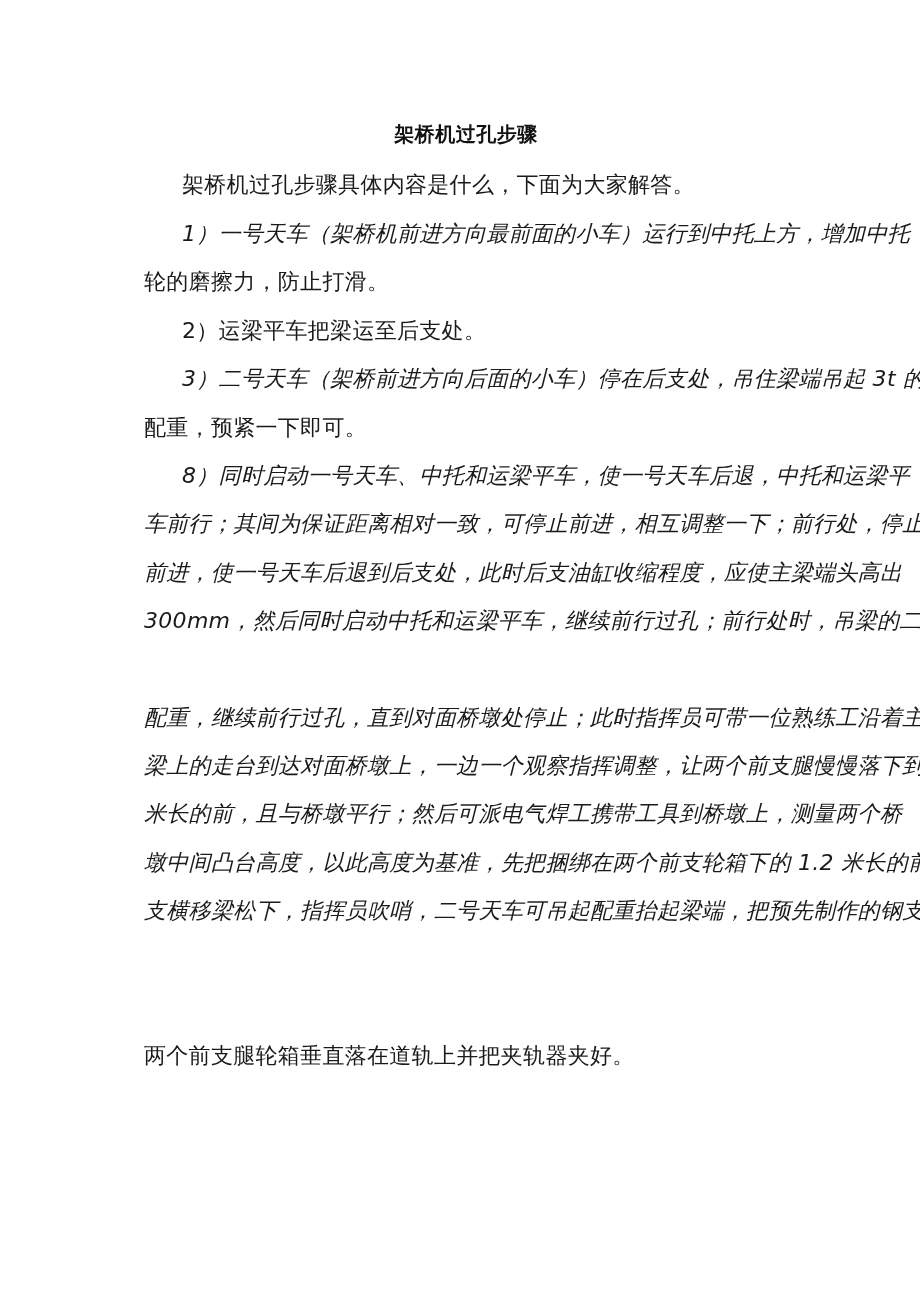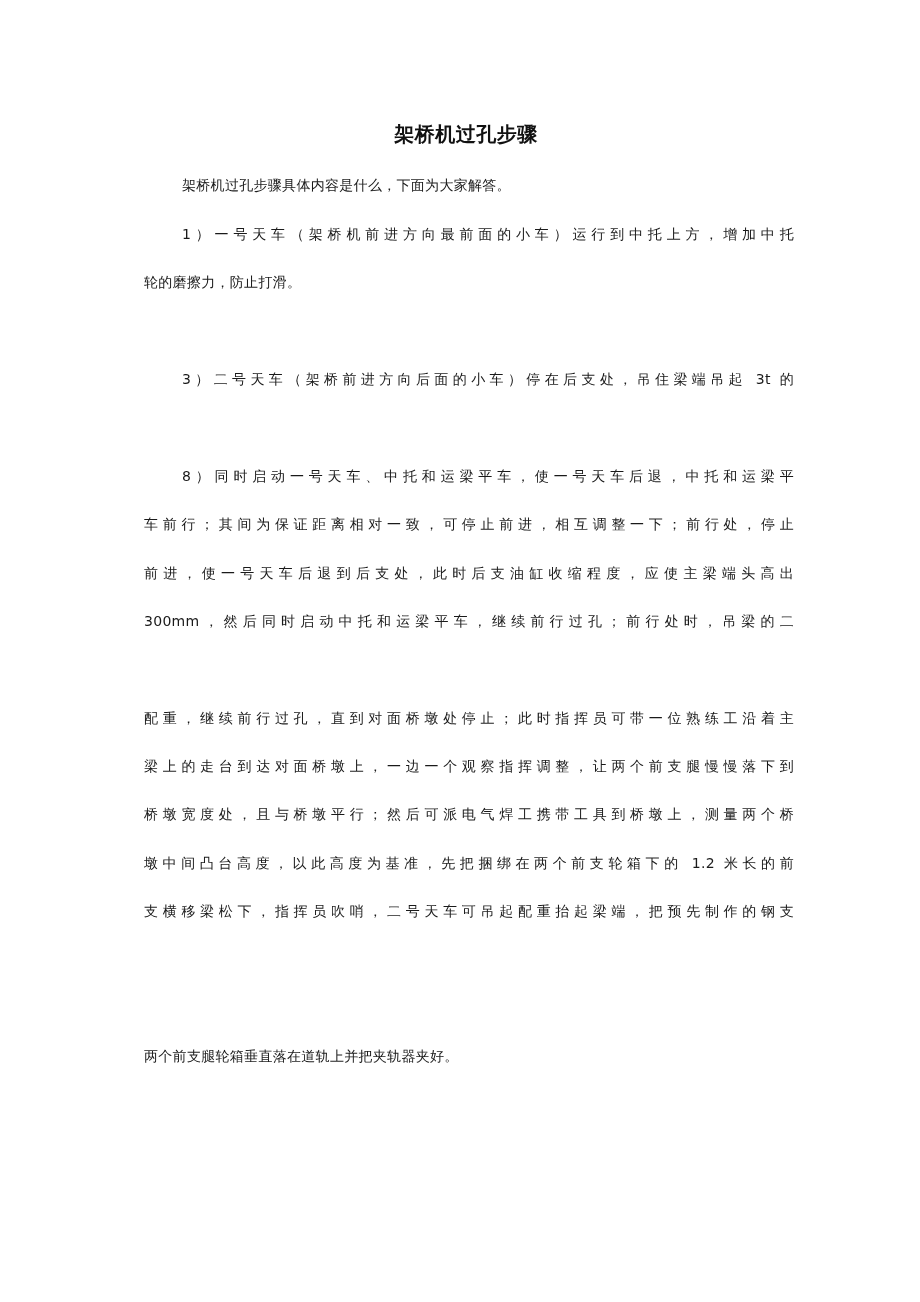--- a/index.html
+++ b/index.html
@@ -1,42 +1,44 @@
 <!DOCTYPE html>
 <html><head>
 <meta charset="utf-8">
 <style>
   html, body { margin: 0; padding: 0; background: #ffffff; }
   body { width: 920px; height: 1302px; position: relative; overflow: hidden;
          font-family: "DejaVu Sans", "Liberation Sans", sans-serif; color: #1a1a1a; }
   .page { position: absolute; left: 6px; top: 0; width: 920px; height: 1034px; }
   .title { position: absolute; left: 0; width: 920px; top: 121px; text-align: center;
            font-size: 20px; font-weight: bold; letter-spacing: 0.5px; color: #111; }
-  .line { position: absolute; left: 138px; width: 650px; font-size: 14px; white-space: nowrap;
+  .line { position: absolute; left: 138px; width: 650px; font-size: 22px; white-space: nowrap;
           letter-spacing: 0.3px; line-height: 24px; }
   .indent { left: 176px; width: 612px; }
-  .line.justify { text-align: justify; text-align-last: justify; }
+  .line.justify { text-align: justify; text-align-last: justify; font-style: italic; }
 </style>
 </head>
 <body>
 
 <div class="page">
   <div class="title">架桥机过孔步骤</div>
 
   <div class="line indent" style="top:173px">架桥机过孔步骤具体内容是什么，下面为大家解答。</div>
 
   <div class="line indent justify" style="top:222px">1）一号天车（架桥机前进方向最前面的小车）运行到中托上方，增加中托</div>
   <div class="line" style="top:270px">轮的磨擦力，防止打滑。</div>
 
+  <div class="line indent" style="top:319px">2）运梁平车把梁运至后支处。</div>
 
   <div class="line indent justify" style="top:367px">3）二号天车（架桥前进方向后面的小车）停在后支处，吊住梁端吊起 3t 的</div>
+  <div class="line" style="top:416px">配重，预紧一下即可。</div>
 
   <div class="line indent justify" style="top:464px">8）同时启动一号天车、中托和运梁平车，使一号天车后退，中托和运梁平</div>
   <div class="line justify" style="top:561px">前进，使一号天车后退到后支处，此时后支油缸收缩程度，应使主梁端头高出</div>
   <div class="line justify" style="top:512px">车前行；其间为保证距离相对一致，可停止前进，相互调整一下；前行处，停止</div>
   <div class="line justify" style="top:609px">300mm，然后同时启动中托和运梁平车，继续前行过孔；前行处时，吊梁的二</div>
   <div class="line justify" style="top:706px">配重，继续前行过孔，直到对面桥墩处停止；此时指挥员可带一位熟练工沿着主</div>
   <div class="line justify" style="top:754px">梁上的走台到达对面桥墩上，一边一个观察指挥调整，让两个前支腿慢慢落下到</div>
-  <div class="line justify" style="top:802px">桥墩宽度处，且与桥墩平行；然后可派电气焊工携带工具到桥墩上，测量两个桥</div>
+  <div class="line justify" style="top:802px">米长的前，且与桥墩平行；然后可派电气焊工携带工具到桥墩上，测量两个桥</div>
   <div class="line justify" style="top:851px">墩中间凸台高度，以此高度为基准，先把捆绑在两个前支轮箱下的 1.2 米长的前</div>
   <div class="line justify" style="top:899px">支横移梁松下，指挥员吹哨，二号天车可吊起配重抬起梁端，把预先制作的钢支</div>
   <div class="line" style="top:1044px">两个前支腿轮箱垂直落在道轨上并把夹轨器夹好。</div>
 </div>
 
 </body></html>

